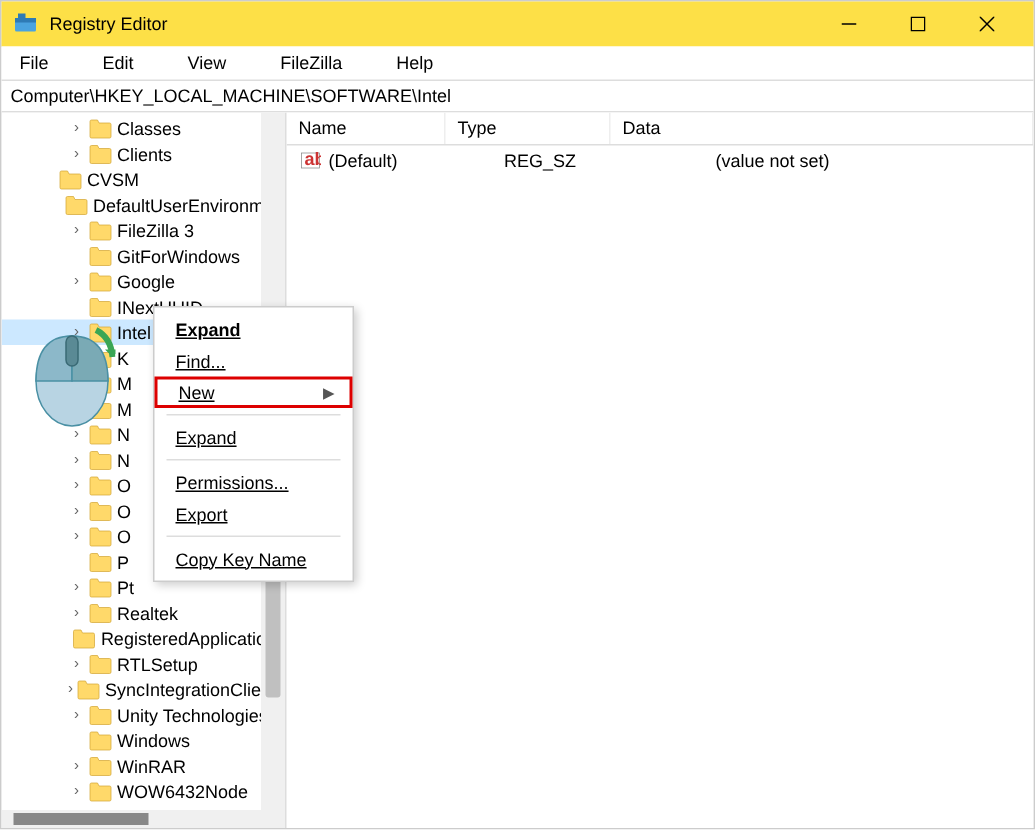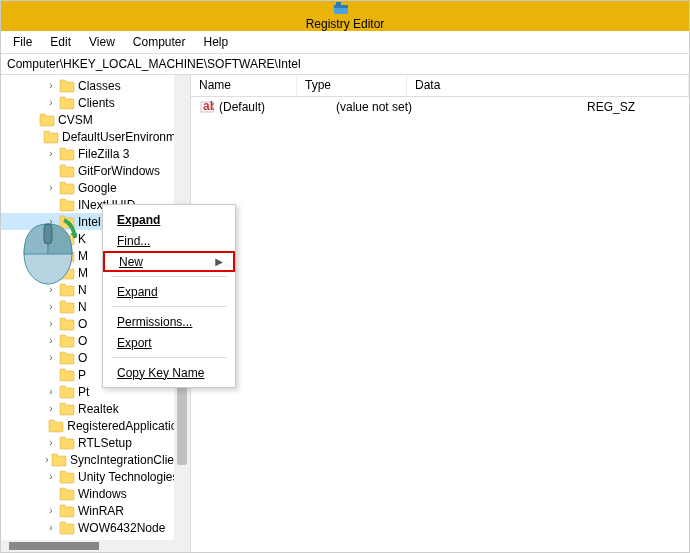--- a/index.html
+++ b/index.html
@@ -1,23 +1,23 @@
 <!DOCTYPE html>
 <html><head>
 <meta charset="utf-8">
 <style>
 * { margin: 0; padding: 0; box-sizing: border-box; font-family: "Segoe UI", Tahoma, sans-serif; font-size: 12px; }
 body { width: 690px; height: 553px; background: #fff; overflow: hidden; position: relative; }
 .window { width: 100%; height: 100%; display: flex; flex-direction: column; border: 1px solid #ccc; }
-.titlebar { height: 30px; display: flex; align-items: center; padding: 0 8px; background: #eab308; flex-direction: column; }
+.titlebar { height: 30px; display: flex; align-items: center; padding: 0 8px; background: #fde047; }
 .titlebar .app-icon { width: 16px; height: 16px; margin-right: 8px; display: flex; align-items: center; justify-content: center; }
 .titlebar .title { flex: 1; }
 .win-controls { display: flex; gap: 0; }
 .win-btn { width: 46px; height: 30px; display: flex; align-items: center; justify-content: center; cursor: pointer; }
-.menubar { height: 22px; display: flex; align-items: center; padding: 0 4px; background: #fff; gap: 2px; }
+.menubar { height: 22px; display: flex; align-items: center; padding: 0 4px; background: #fff; gap: 20px; }
 .menubar span { padding: 2px 8px; cursor: pointer; }
 .addressbar { height: 22px; padding: 2px 6px; border-top: 1px solid #ddd; border-bottom: 1px solid #ddd; background: #fff; display: flex; align-items: center; font-size: 12px; }
 .content { flex: 1; display: flex; overflow: hidden; }
 .tree-pane { width: 190px; background: #fff; overflow-y: auto; overflow-x: hidden; position: relative; border-right: 1px solid #ddd; }
 .tree-inner { padding: 2px 0; }
 .tree-item { height: 17px; display: flex; align-items: center; position: relative; padding-left: 4px; white-space: nowrap; cursor: pointer; }
 .tree-item.selected { background: #cce8ff; }
 .expander { width: 16px; height: 16px; display: inline-flex; align-items: center; justify-content: center; color: #666; font-size: 10px; cursor: pointer; }
 .folder-icon { width: 16px; height: 14px; display: inline-block; margin-right: 3px; }
 .folder-svg { width: 16px; height: 14px; }
@@ -71,21 +71,21 @@
             <line x1="10" y1="0" x2="0" y2="10" stroke="#000" stroke-width="1"></line>
           </svg>
         </div>
     </div>
   </div>
 
   <div class="menubar">
     <span>File</span>
     <span>Edit</span>
     <span>View</span>
-    <span>Computer</span>
+    <span>FileZilla</span>
     <span>Help</span>
   </div>
 
   <div class="addressbar">
     <span>Computer\HKEY_LOCAL_MACHINE\SOFTWARE\Intel</span>
   </div>
 
   <div class="content">
     <div class="tree-pane">
       <div class="tree-inner" id="tree-inner">
@@ -297,22 +297,22 @@
           <div class="list-row">
             <div class="list-cell" style="width: 106px; display: flex; align-items: center;">
               <span class="value-icon">
                 <svg width="14" height="14">
                   <rect x="1" y="2" width="12" height="10" fill="#fff" stroke="#888" stroke-width="0.5"></rect>
                   <text x="3" y="10" font-size="8" fill="#c33" font-weight="bold">ab</text>
                 </svg>
               </span>
               <span>(Default)</span>
             </div>
+            <div class="list-cell" style="width: 110px;">REG_SZ</div>
             <div class="list-cell" style="flex: 1 1 0%;">(value not set)</div>
-            <div class="list-cell" style="width: 110px;">REG_SZ</div>
           </div>
         </div>
     </div>
   </div>
 </div>
 
 <div class="context-menu">
   <div class="ctx-item bold">
       <span>Expand</span>
     </div>

